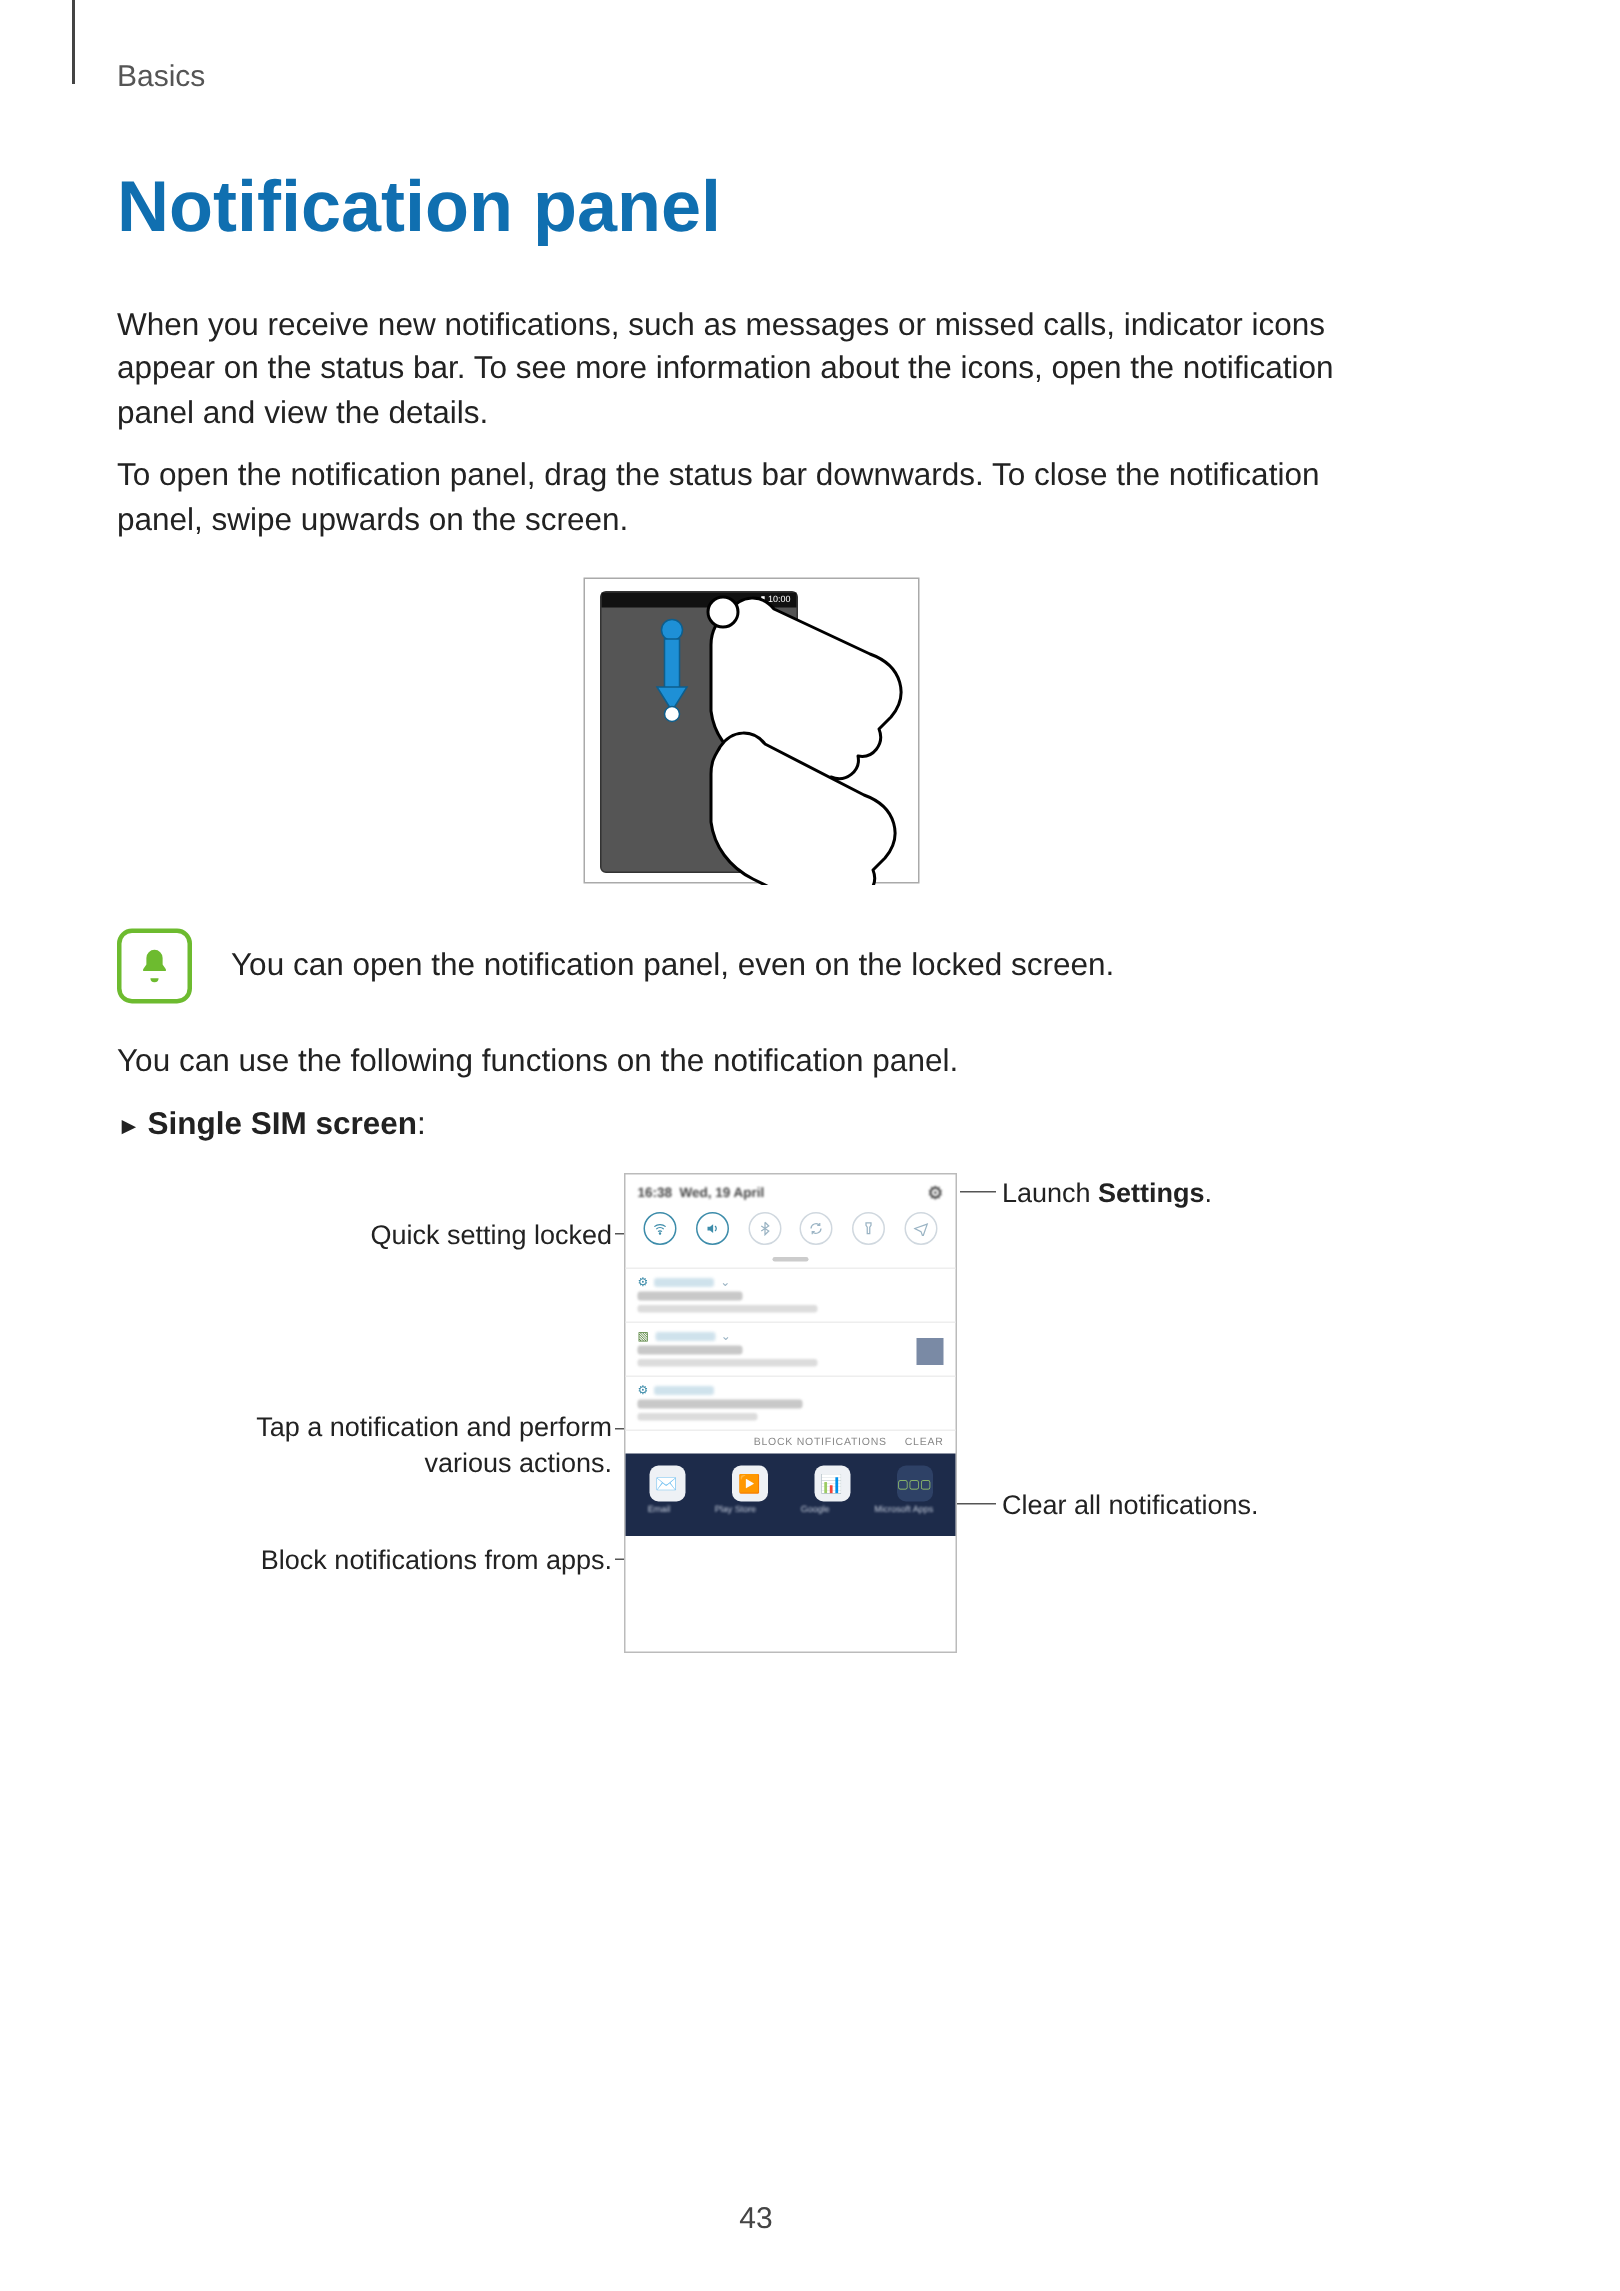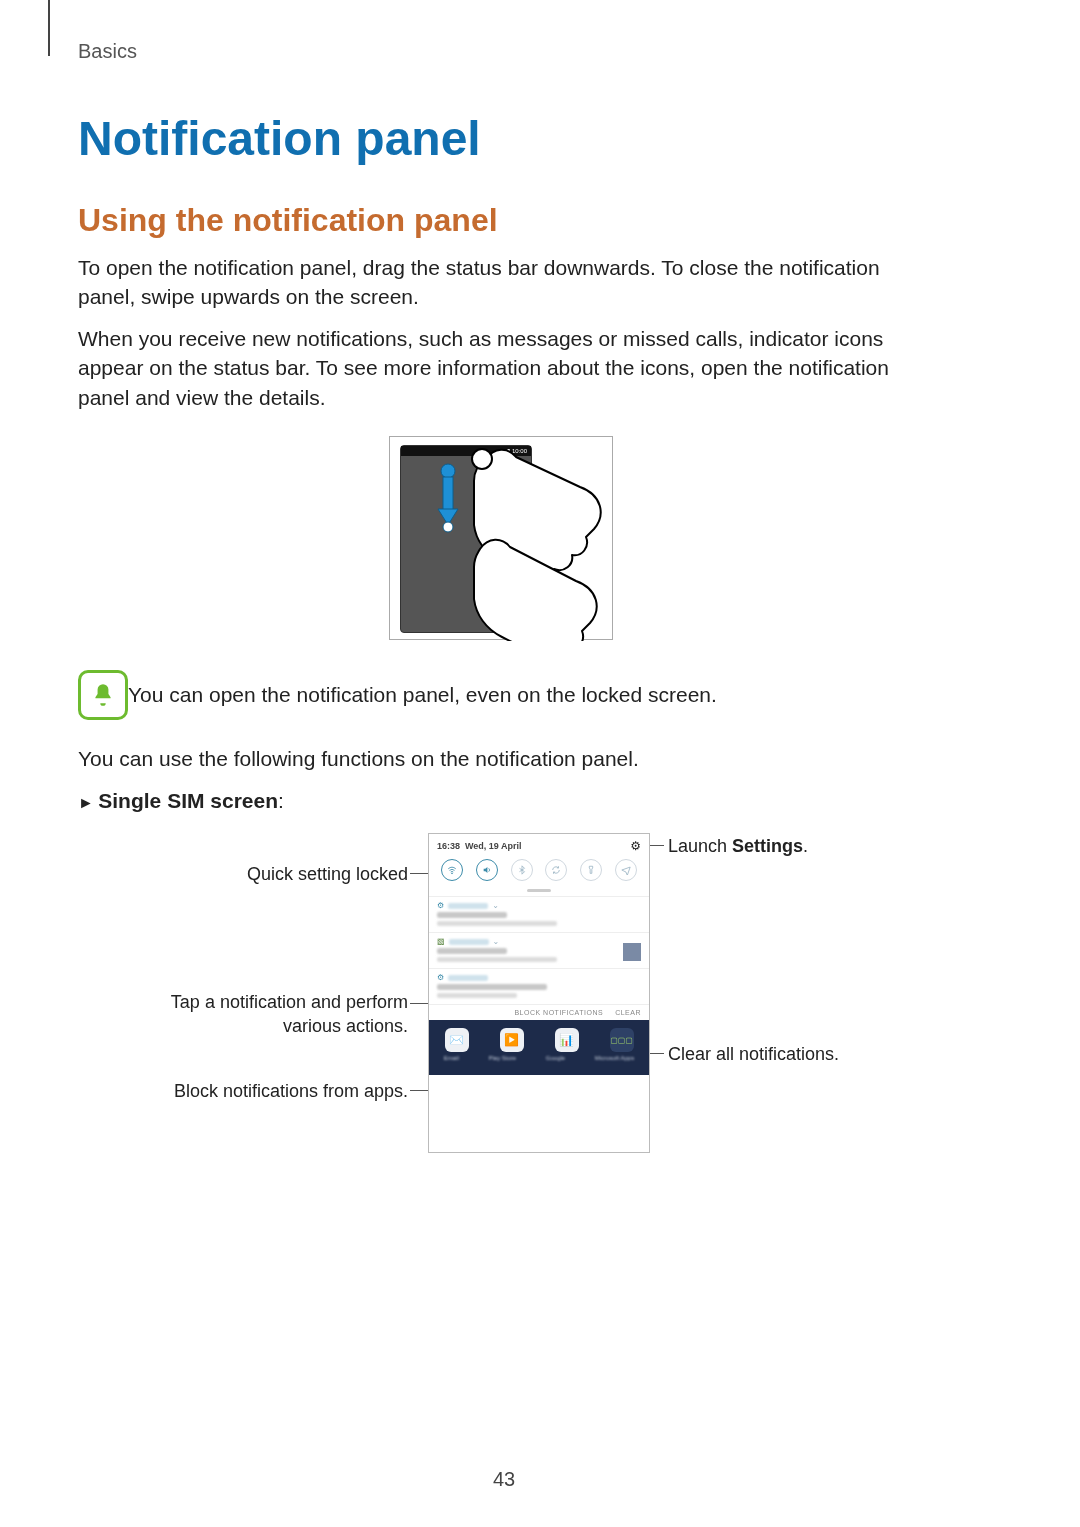--- a/index.html
+++ b/index.html
@@ -84,20 +84,21 @@
   .gesture-hand {
     position:absolute;
     top:0; left:0;
     width:224px; height:204px;
     pointer-events:none;
   }
   
   .note-row {
     display: flex;
     align-items: center;
+    gap: 26px;
     margin-bottom: 24px;
   }
   .note-icon {
     width: 44px; height: 44px;
     border: 3px solid #6dbb2f;
     border-radius: 10px;
     display:flex; align-items:center; justify-content:center;
     flex-shrink:0;
   }
   .note-icon svg { width:26px; height:26px; fill:#6dbb2f; }
@@ -117,21 +118,21 @@
   .annot-left, .annot-right {
     position:absolute;
     font-size:18px;
     color:#222;
     line-height:1.3;
   }
   .annot-left  { text-align:right; }
   .annot-right { text-align:left;  }
   .phone-shot {
     position:absolute;
-    left:350px; top:0;
+    left:338px; top:0;
     width:222px; height:320px;
     border:1px solid #bbb;
     box-sizing:border-box;
     background:#fff;
     font-size:10px;
     color:#777;
   }
   
   .ps-bar {
     display:flex; justify-content:space-between; align-items:center;
@@ -216,24 +217,23 @@
 <body>
 
 <div class="page">
 
   <div class="left-rule"></div>
 
   <div class="breadcrumb">Basics</div>
 
   <h1 class="main-title">Notification panel</h1>
 
-  <h2 class="sub-title">Using the notification panel</h2>
-
+
+  <p class="body">When you receive new notifications, such as messages or missed calls, indicator icons appear on the status bar. To see more information about the icons, open the notification panel and view the details.</p>
   <p class="body">To open the notification panel, drag the status bar downwards. To close the notification panel, swipe upwards on the screen.</p>
-  <p class="body">When you receive new notifications, such as messages or missed calls, indicator icons appear on the status bar. To see more information about the icons, open the notification panel and view the details.</p>
 
   <div class="gesture-figure">
     <div class="gesture-phone">
       <div class="statusbar">
         <span>▮ <span>10:00</span></span>
       </div>
     </div>
     <div class="gesture-arrow">
       <svg viewBox="0 0 24 70">
         <circle cx="12" cy="8" r="7" fill="#1e90d6" stroke="#0d5e8d"></circle>

